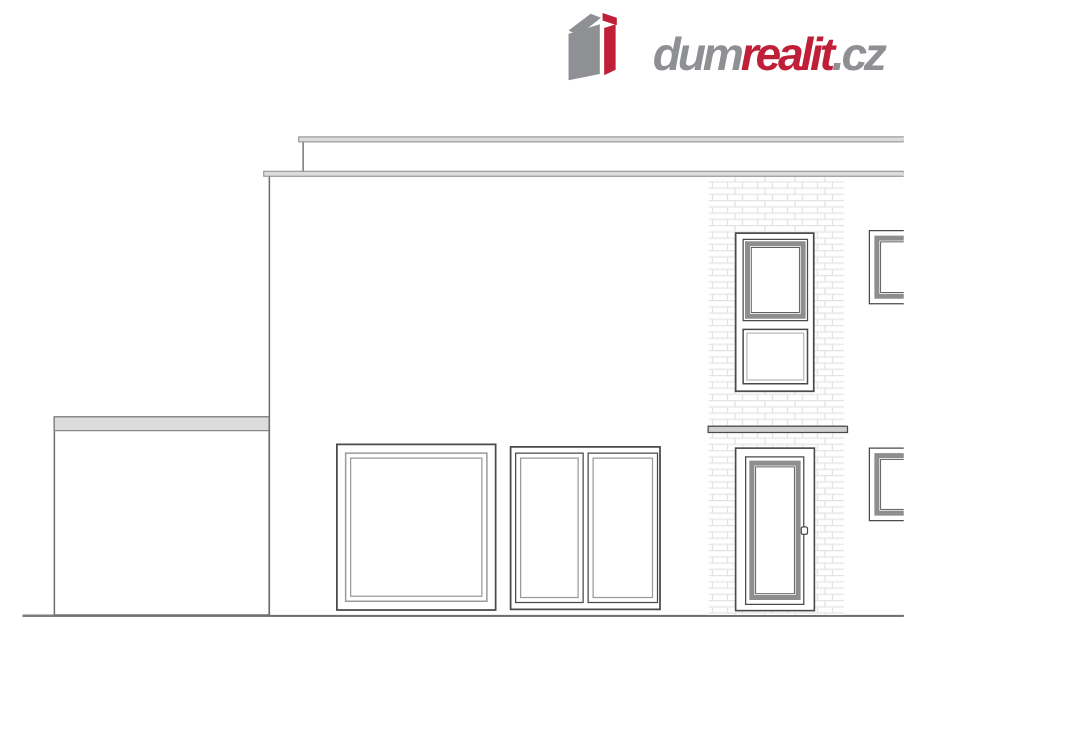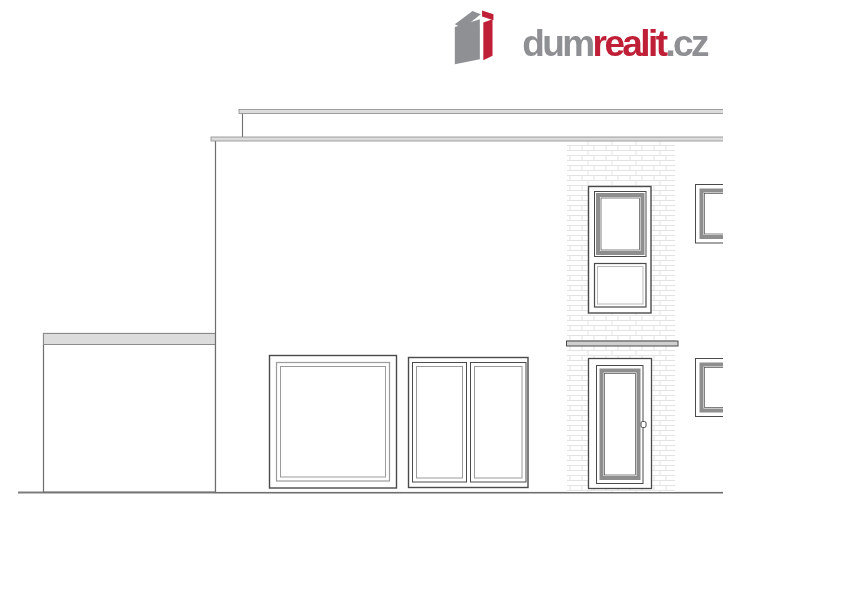--- a/index.html
+++ b/index.html
@@ -1,18 +1,18 @@
 <!DOCTYPE html>
 <html style="--brand-red: #c02037; --brand-gray: #8e9094; --outline: #6e6e6e; --frame-dark: #4a4a4a; --frame-gray: #8e8e8e; --band-light: #dcdcdc; --band-mid: #a4a4a4; --brick-line: #e3e3e3; --ground: #7d7d7d; --watermark-gray: #8e9094;"><head>
 <meta charset="utf-8">
 <style>
   html,body{margin:0;padding:0;background:#ffffff;}
   .canvas{
     position:relative;width:723px;height:600px;background:#ffffff;
-    overflow:hidden;font-family:"Liberation Sans", sans-serif;
+    overflow:hidden;font-family:"Liberation Sans", sans-serif;font-style:italic;
   }
   .drawing{position:absolute;left:0;top:0;width:861px;height:600px;}
 
   
   .logo{
     position:absolute;top:6px;right:16px;height:76px;
     display:flex;align-items:center;gap:11px;
   }
   .logo-text{
     font-size:37px;font-weight:700;letter-spacing:-2.6px;

